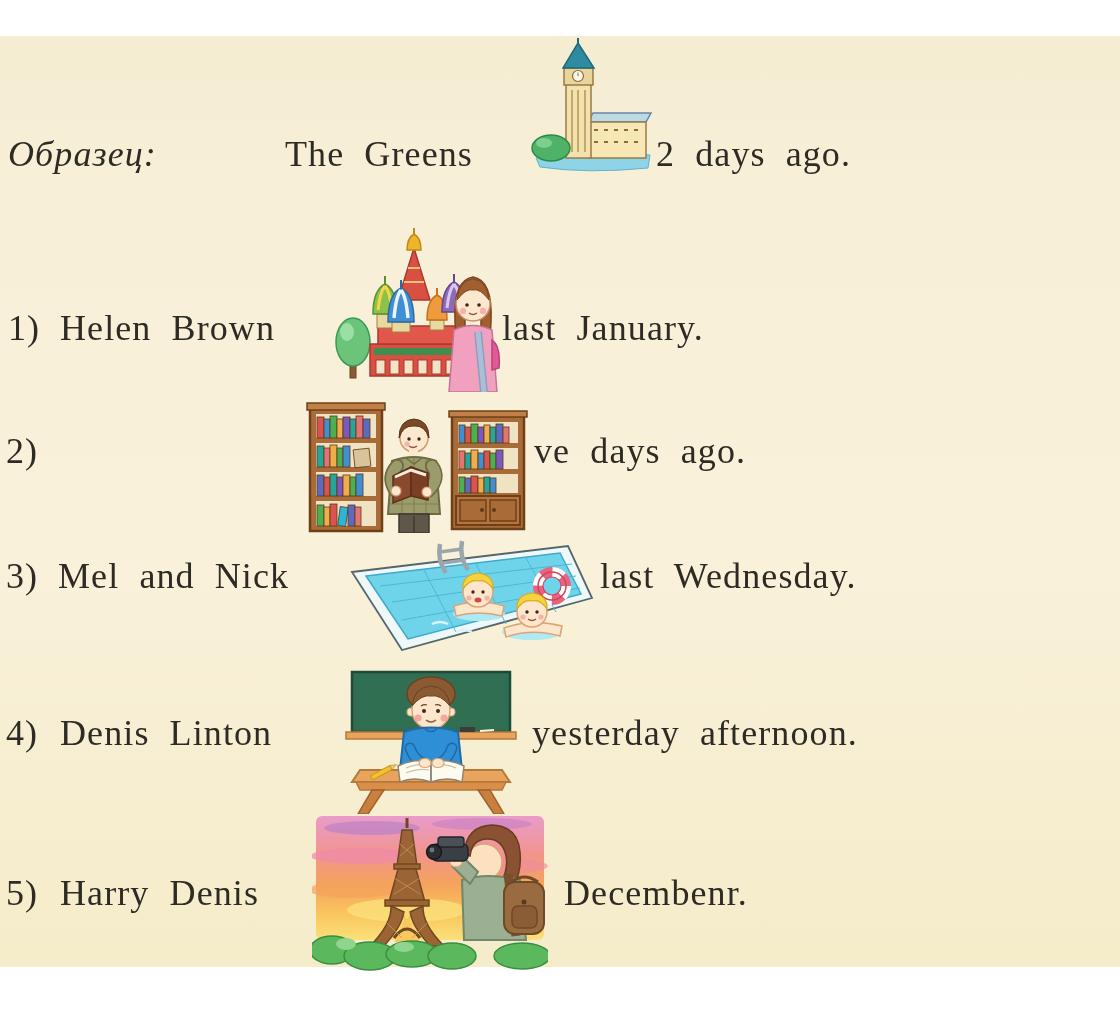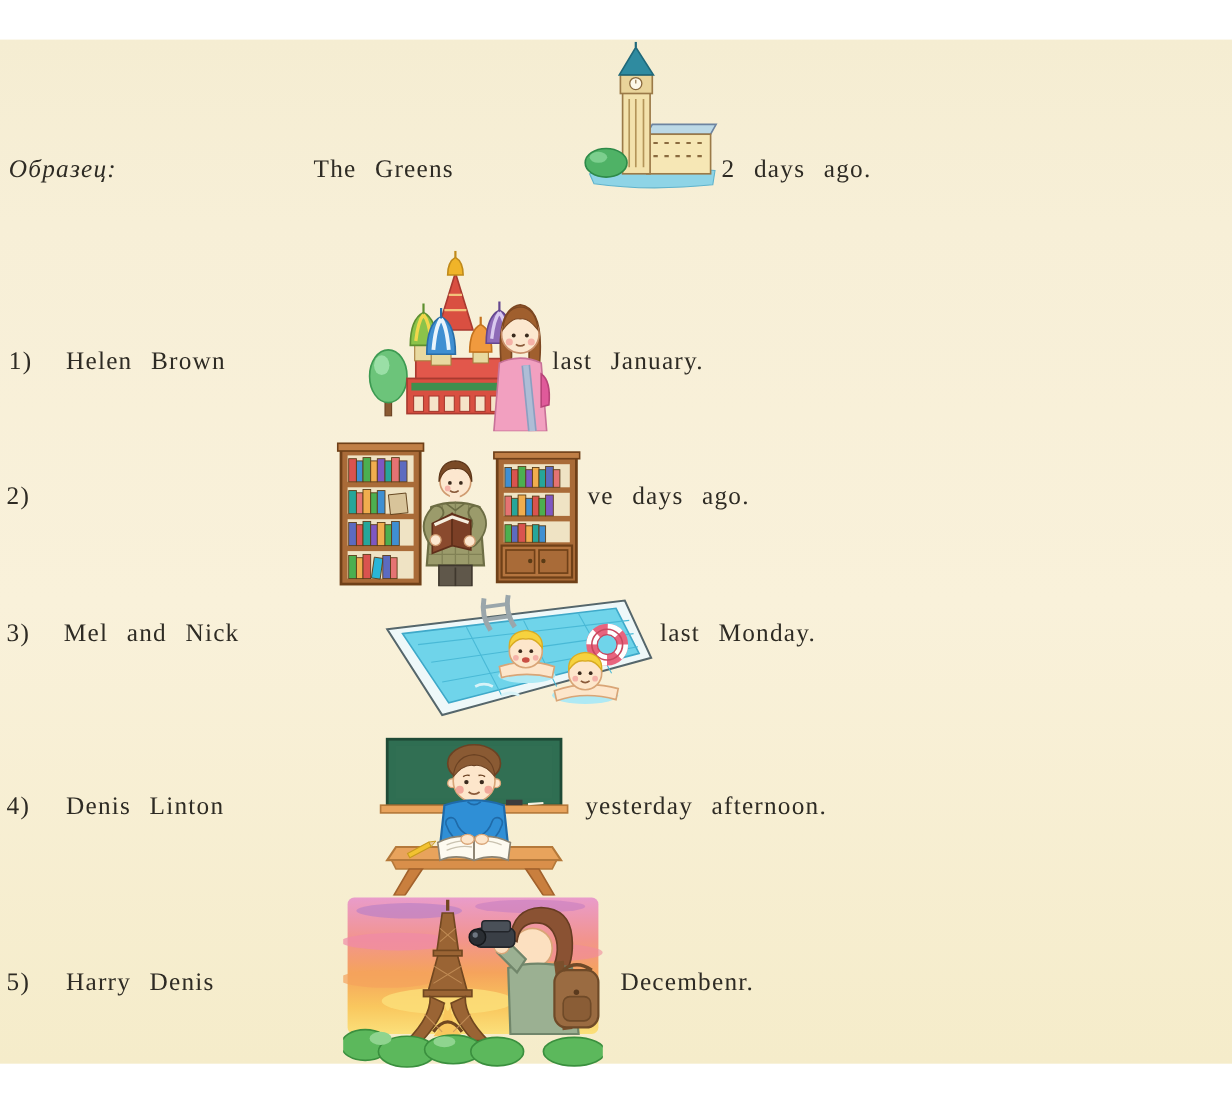--- a/index.html
+++ b/index.html
@@ -1,21 +1,21 @@
 <!DOCTYPE html>
 <html style="--paper: #f7efd7; --ink: #2e2b24;"><head>
 <meta charset="utf-8">
 <style>
   :root { --paper:#f7efd7; --ink:#2e2b24; }
   html,body{margin:0;padding:0;background:#fff;}
   .canvas{position:relative;width:1120px;height:1012px;background:#ffffff;overflow:hidden;
           font-family:"Liberation Serif","DejaVu Serif",serif;}
   .paper{position:absolute;left:0;top:36px;width:1120px;height:931px;
          background:linear-gradient(180deg,#f5edd2 0%,var(--paper) 18%,#f9f1da 55%,#f5ecca 100%);}
-  .t{position:absolute;font-size:23px;line-height:42px;color:var(--ink);
+  .t{position:absolute;font-size:36px;line-height:42px;color:var(--ink);
      letter-spacing:1.1px;word-spacing:10px;white-space:nowrap;}
   .italic{font-style:italic;}
   .ill{position:absolute;}
 </style>
 </head>
 <body>
 
 <div class="canvas">
   <div class="paper"></div>
 
@@ -253,21 +253,21 @@
     <circle cx="196" cy="72" r="15" fill="#fde6cb" stroke="#d9a577" stroke-width="1.5"></circle>
     <path d="M181 69 Q180 55 196 53 Q212 55 211 69 Q204 59 196 61 Q188 59 181 69 Z" fill="#f6d23e" stroke="#d9ab23" stroke-width="1.2"></path>
     <circle cx="191" cy="72" r="1.7" fill="#3a2a1d"></circle>
       <circle cx="201" cy="72" r="1.7" fill="#3a2a1d"></circle>
     <path d="M192 79 Q196 82 200 79" stroke="#8a5a3a" stroke-width="1.5" fill="none"></path>
     <circle cx="187" cy="77" r="2.6" fill="#f5b2a8"></circle>
       <circle cx="205" cy="77" r="2.6" fill="#f5b2a8"></circle>
     <path d="M96 84 Q104 80 112 84 M120 92 Q128 88 136 92" stroke="#d8f3f8" stroke-width="2.5" fill="none"></path>
   </svg>
 
-  <span class="t" style="left:600px;top:555px">last Monday.</span>
+  <span class="t" style="left:600px;top:555px">last Wednesday.</span>
 
   <span class="t" style="left:6px;top:712px">4)</span>
   <span class="t" style="left:60px;top:712px">Denis Linton</span>
 
   <svg class="ill" style="left:330px;top:670px;width:202px;height:144px" viewBox="0 0 202 144" aria-label="boy-at-school-desk-illustration">
     <rect x="22" y="2" width="158" height="60" fill="#2f6e52" stroke="#1f4a36" stroke-width="2.5"></rect>
     <rect x="30" y="8" width="142" height="48" fill="#346f55" opacity="0.6"></rect>
     <rect x="16" y="62" width="170" height="7" fill="#e8a35c" stroke="#b5793a" stroke-width="1.5"></rect>
     <rect x="130" y="57" width="15" height="5" fill="#3c3c3c"></rect>
     <line x1="150" y1="61" x2="164" y2="60" stroke="#f5f0e0" stroke-width="2"></line>

